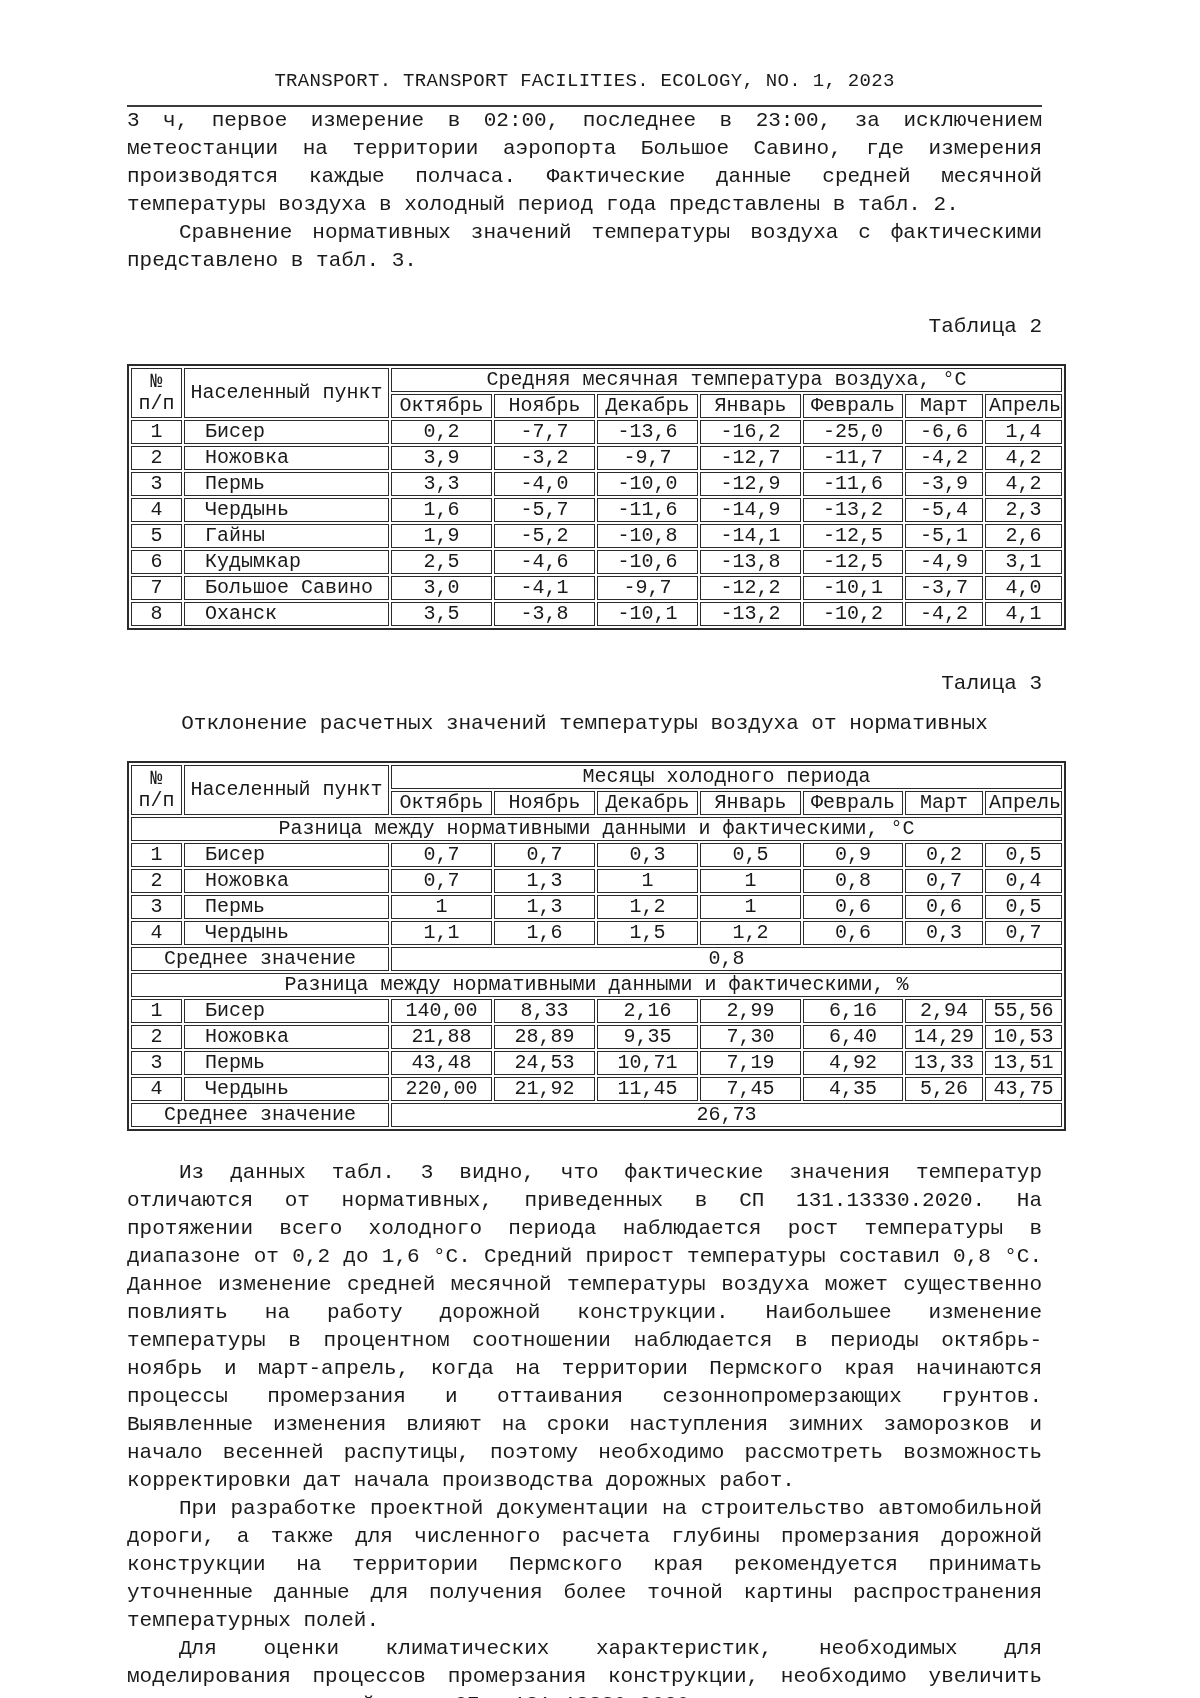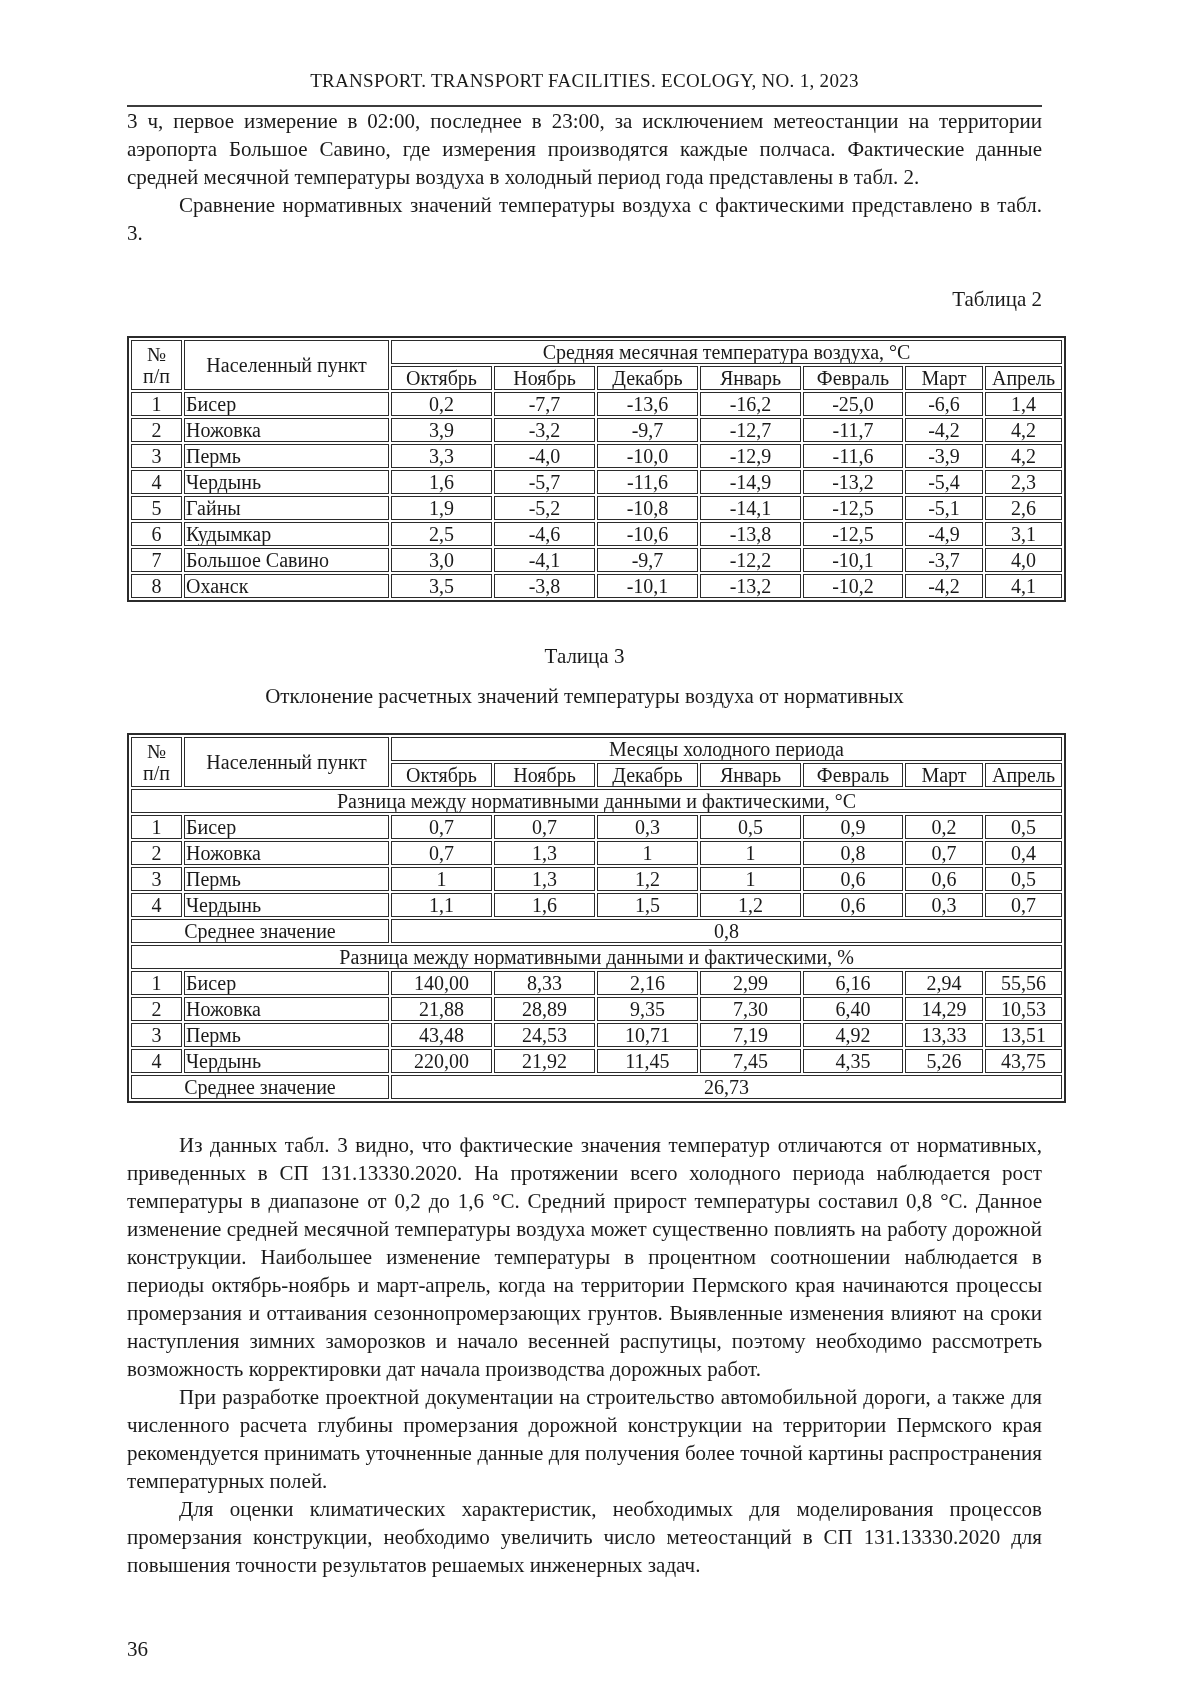--- a/index.html
+++ b/index.html
@@ -2,48 +2,48 @@
 <html><head>
 <meta charset="utf-8">
 <style>
   * { box-sizing: border-box; }
   html, body { margin: 0; padding: 0; background: #ffffff; }
   body {
     width: 1200px; height: 1698px; overflow: hidden;
     font-family: "Liberation Serif", "DejaVu Serif", serif;
     color: #1a1a1a;
   }
-  .page { width: 1200px; height: 1640px; padding: 70px 158px 0 127px; }
+  .page { width: 1200px; height: 1640px; padding: 70px 158px 0 127px; font-family: Liberation Mono, monospace; }
 
   .running-head {
     text-align: center; font-size: 19px; line-height: 22px;
     letter-spacing: 0.3px; white-space: nowrap;
   }
   .head-rule { border: none; border-top: 2px solid #3c3c3c; margin: 13px 0 0 0; }
 
   .body-text { margin: 0; font-size: 21px; line-height: 28px; text-align: justify; }
   .mt-first { }
   .indent { text-indent: 52px; }
 
   .table-label  { margin-top: 38px; font-size: 21px; line-height: 28px; text-align: right; }
-  .table-label.second { margin-top: 40px; text-align: center; }
+  .table-label.second { margin-top: 40px; }
   .table-caption { margin-top: 12px; font-size: 21px; line-height: 28px; text-align: center; }
 
   table.data {
     width: 915px; margin-top: 23px;
     border-collapse: separate; border-spacing: 2px;
     border: 2px solid #2b2b2b; table-layout: fixed;
   }
   table.data th, table.data td {
     border: 1px solid #2b2b2b; font-weight: normal;
     font-size: 20px; line-height: 22px; height: 22px;
     text-align: center; vertical-align: middle; padding: 0 3px;
     overflow: hidden; white-space: nowrap;
   }
-  table.data td.tl { text-align: left; padding-left: 1px; }
+  table.data td.tl { text-align: left; padding-left: 20px; }
   table.data .wrapok { white-space: normal; }
 
   .page-number { margin-top: 56px; font-size: 21px; line-height: 28px; }
 </style>
 </head>
 <body>
 
 <div class="page">
 
   <div class="running-head">TRANSPORT. TRANSPORT FACILITIES. ECOLOGY, NO. 1, 2023</div>

